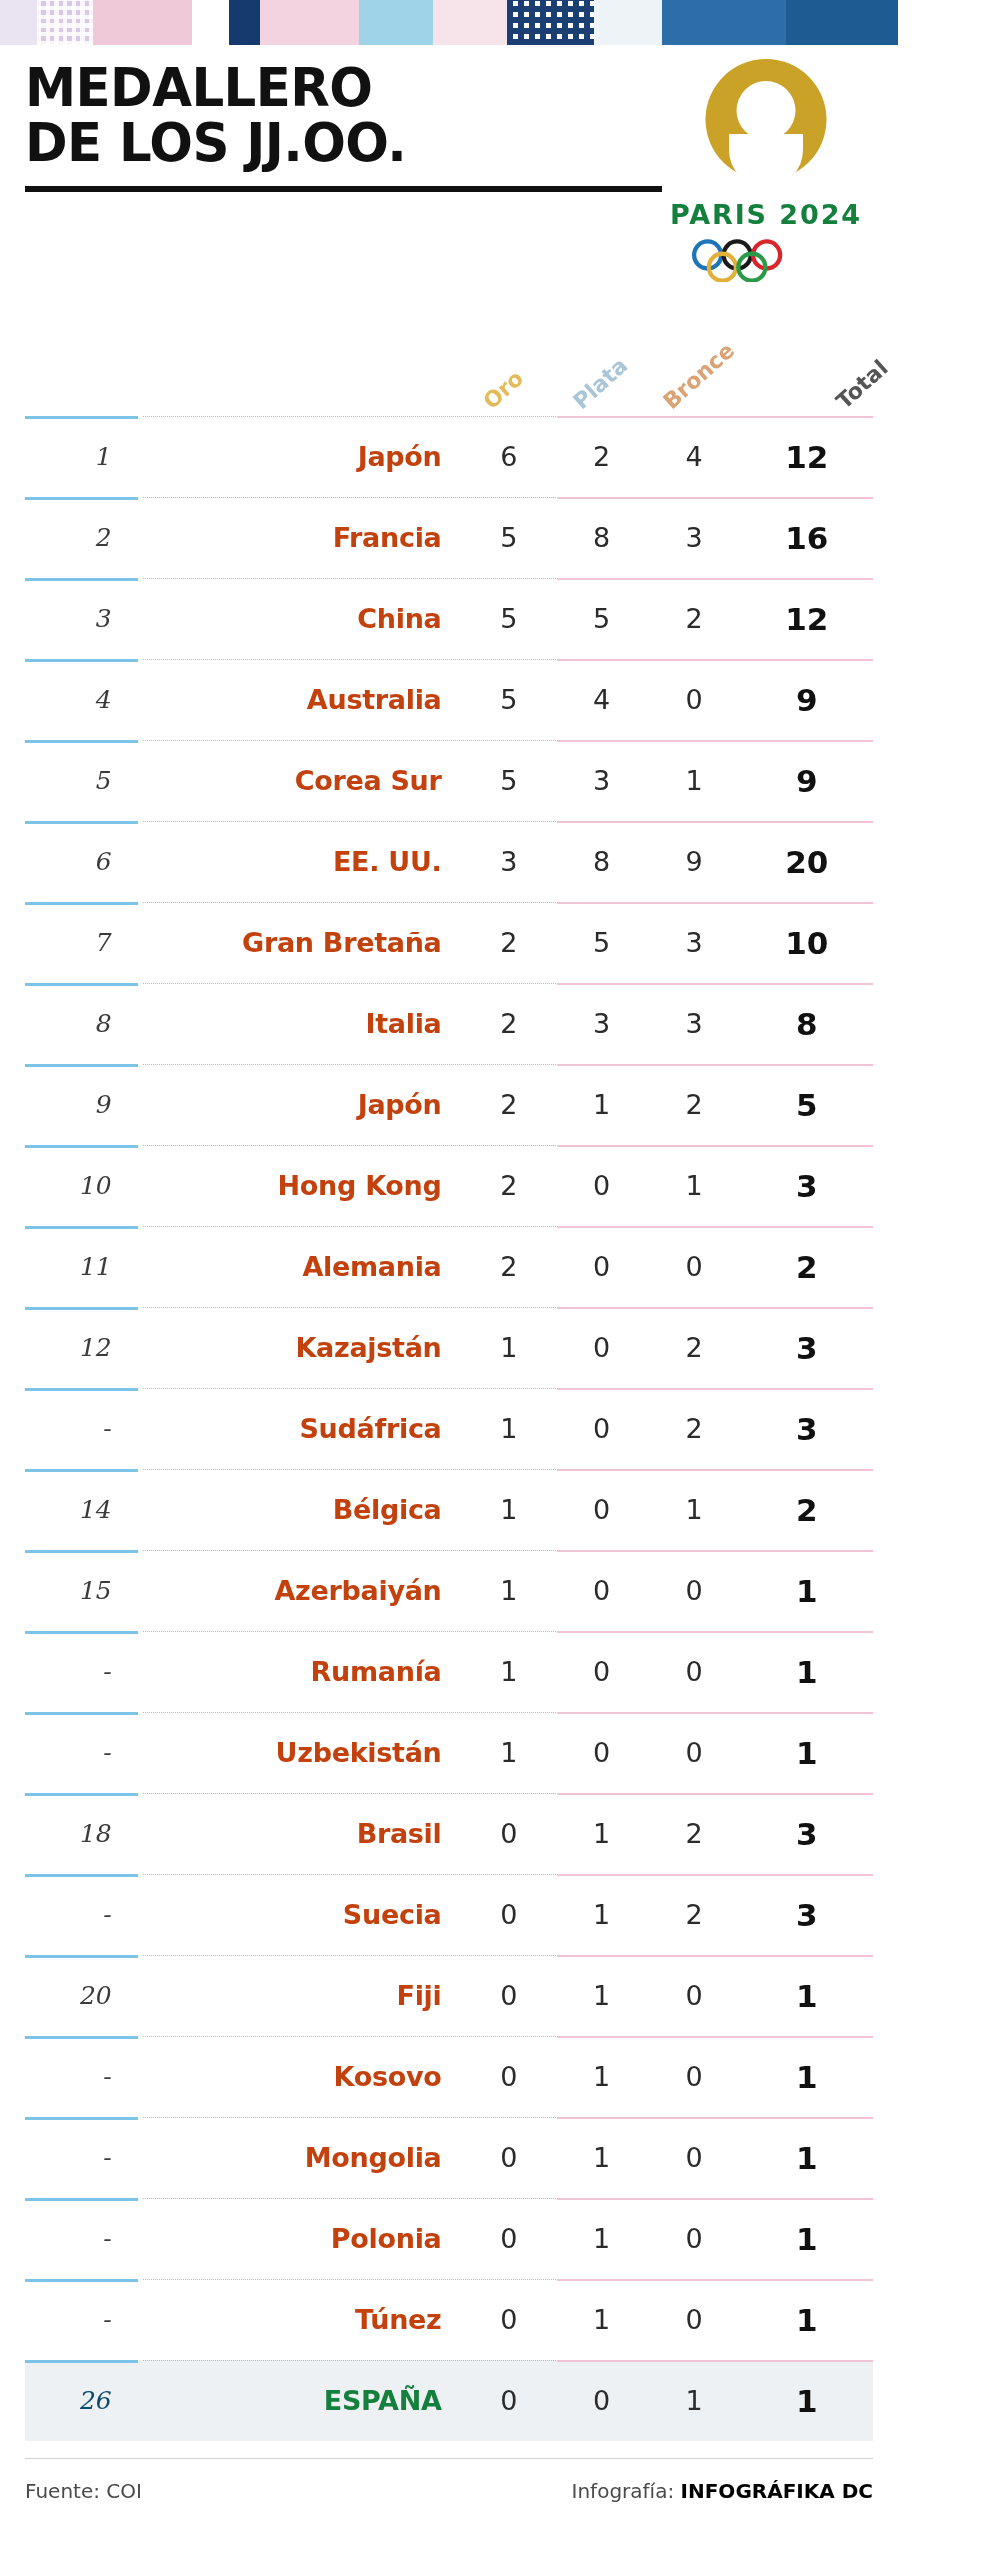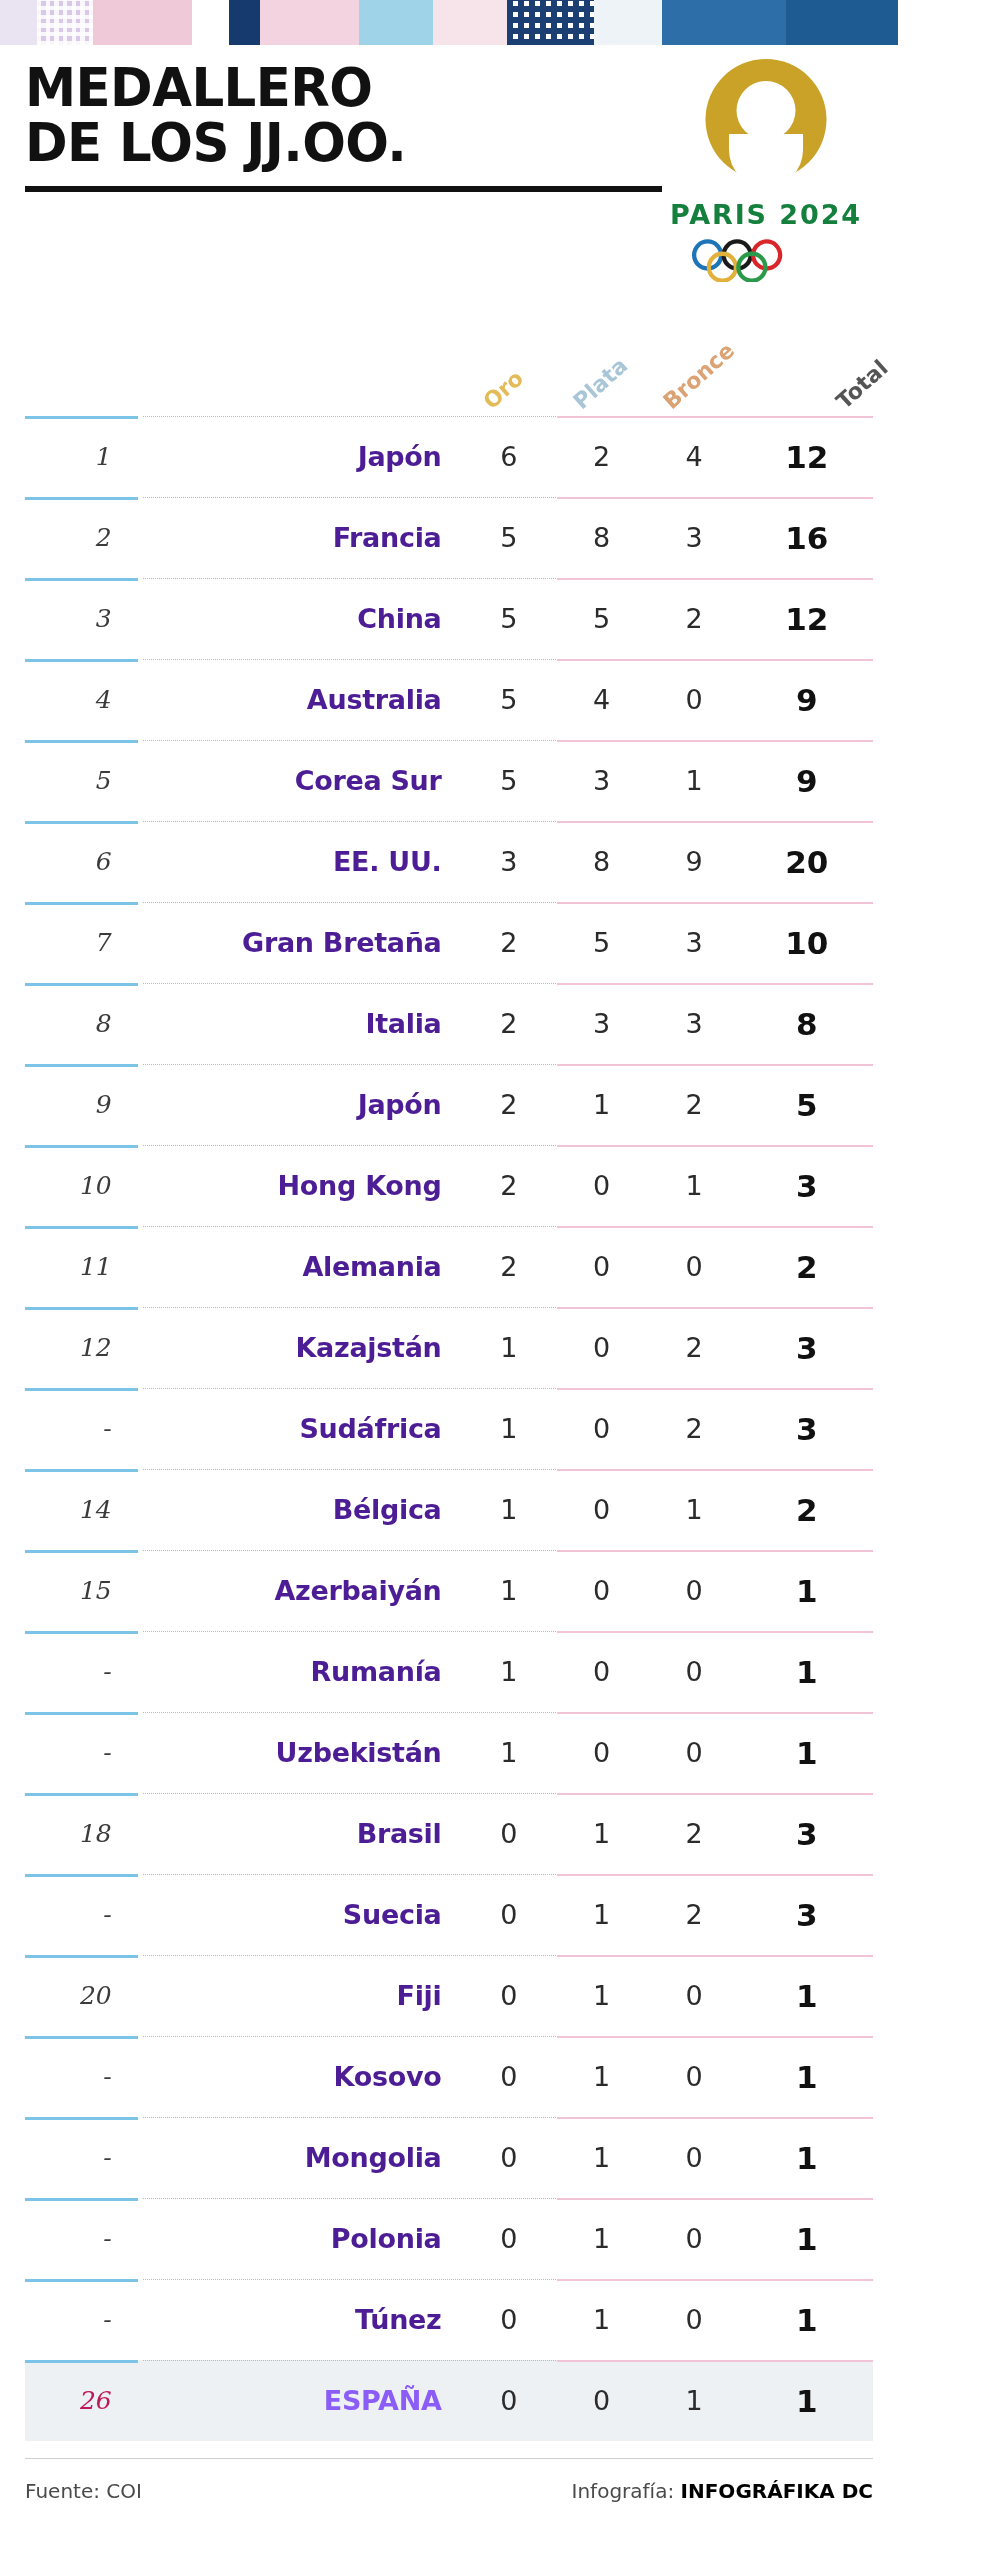--- a/index.html
+++ b/index.html
@@ -212,43 +212,43 @@
     color: #3b3b3b;
   }
   .c-country {
     width: 337px;
     text-align: right;
     padding-right: 21px;
     box-sizing: border-box;
     font-family: "DejaVu Sans", sans-serif;
     font-weight: bold;
     font-size: 27px;
-    color: #4c1d95;
+    color: #c2410c;
     letter-spacing: -0.3px;
   }
   .c-num {
     width: 93px;
     text-align: center;
     font-family: "DejaVu Sans", sans-serif;
     font-size: 27px;
     color: #2b2b2b;
   }
   .c-total {
     width: 133px;
     text-align: center;
     font-family: "DejaVu Sans", sans-serif;
     font-weight: bold;
     font-size: 31px;
     color: #111111;
   }
   .row.highlight {
     background: #eef1f4;
   }
-  .row.highlight .c-country { color: #8b5cf6; }
-  .row.highlight .c-rank { color: #be185d; }
+  .row.highlight .c-country { color: #15803d; }
+  .row.highlight .c-rank { color: #0c4a6e; }
 
   
   .footer {
     margin: 17.3px 25px 0 25px;
     position: relative;
     height: 56px;
     display: flex;
     align-items: center;
     justify-content: space-between;
     font-family: "DejaVu Sans", sans-serif;

